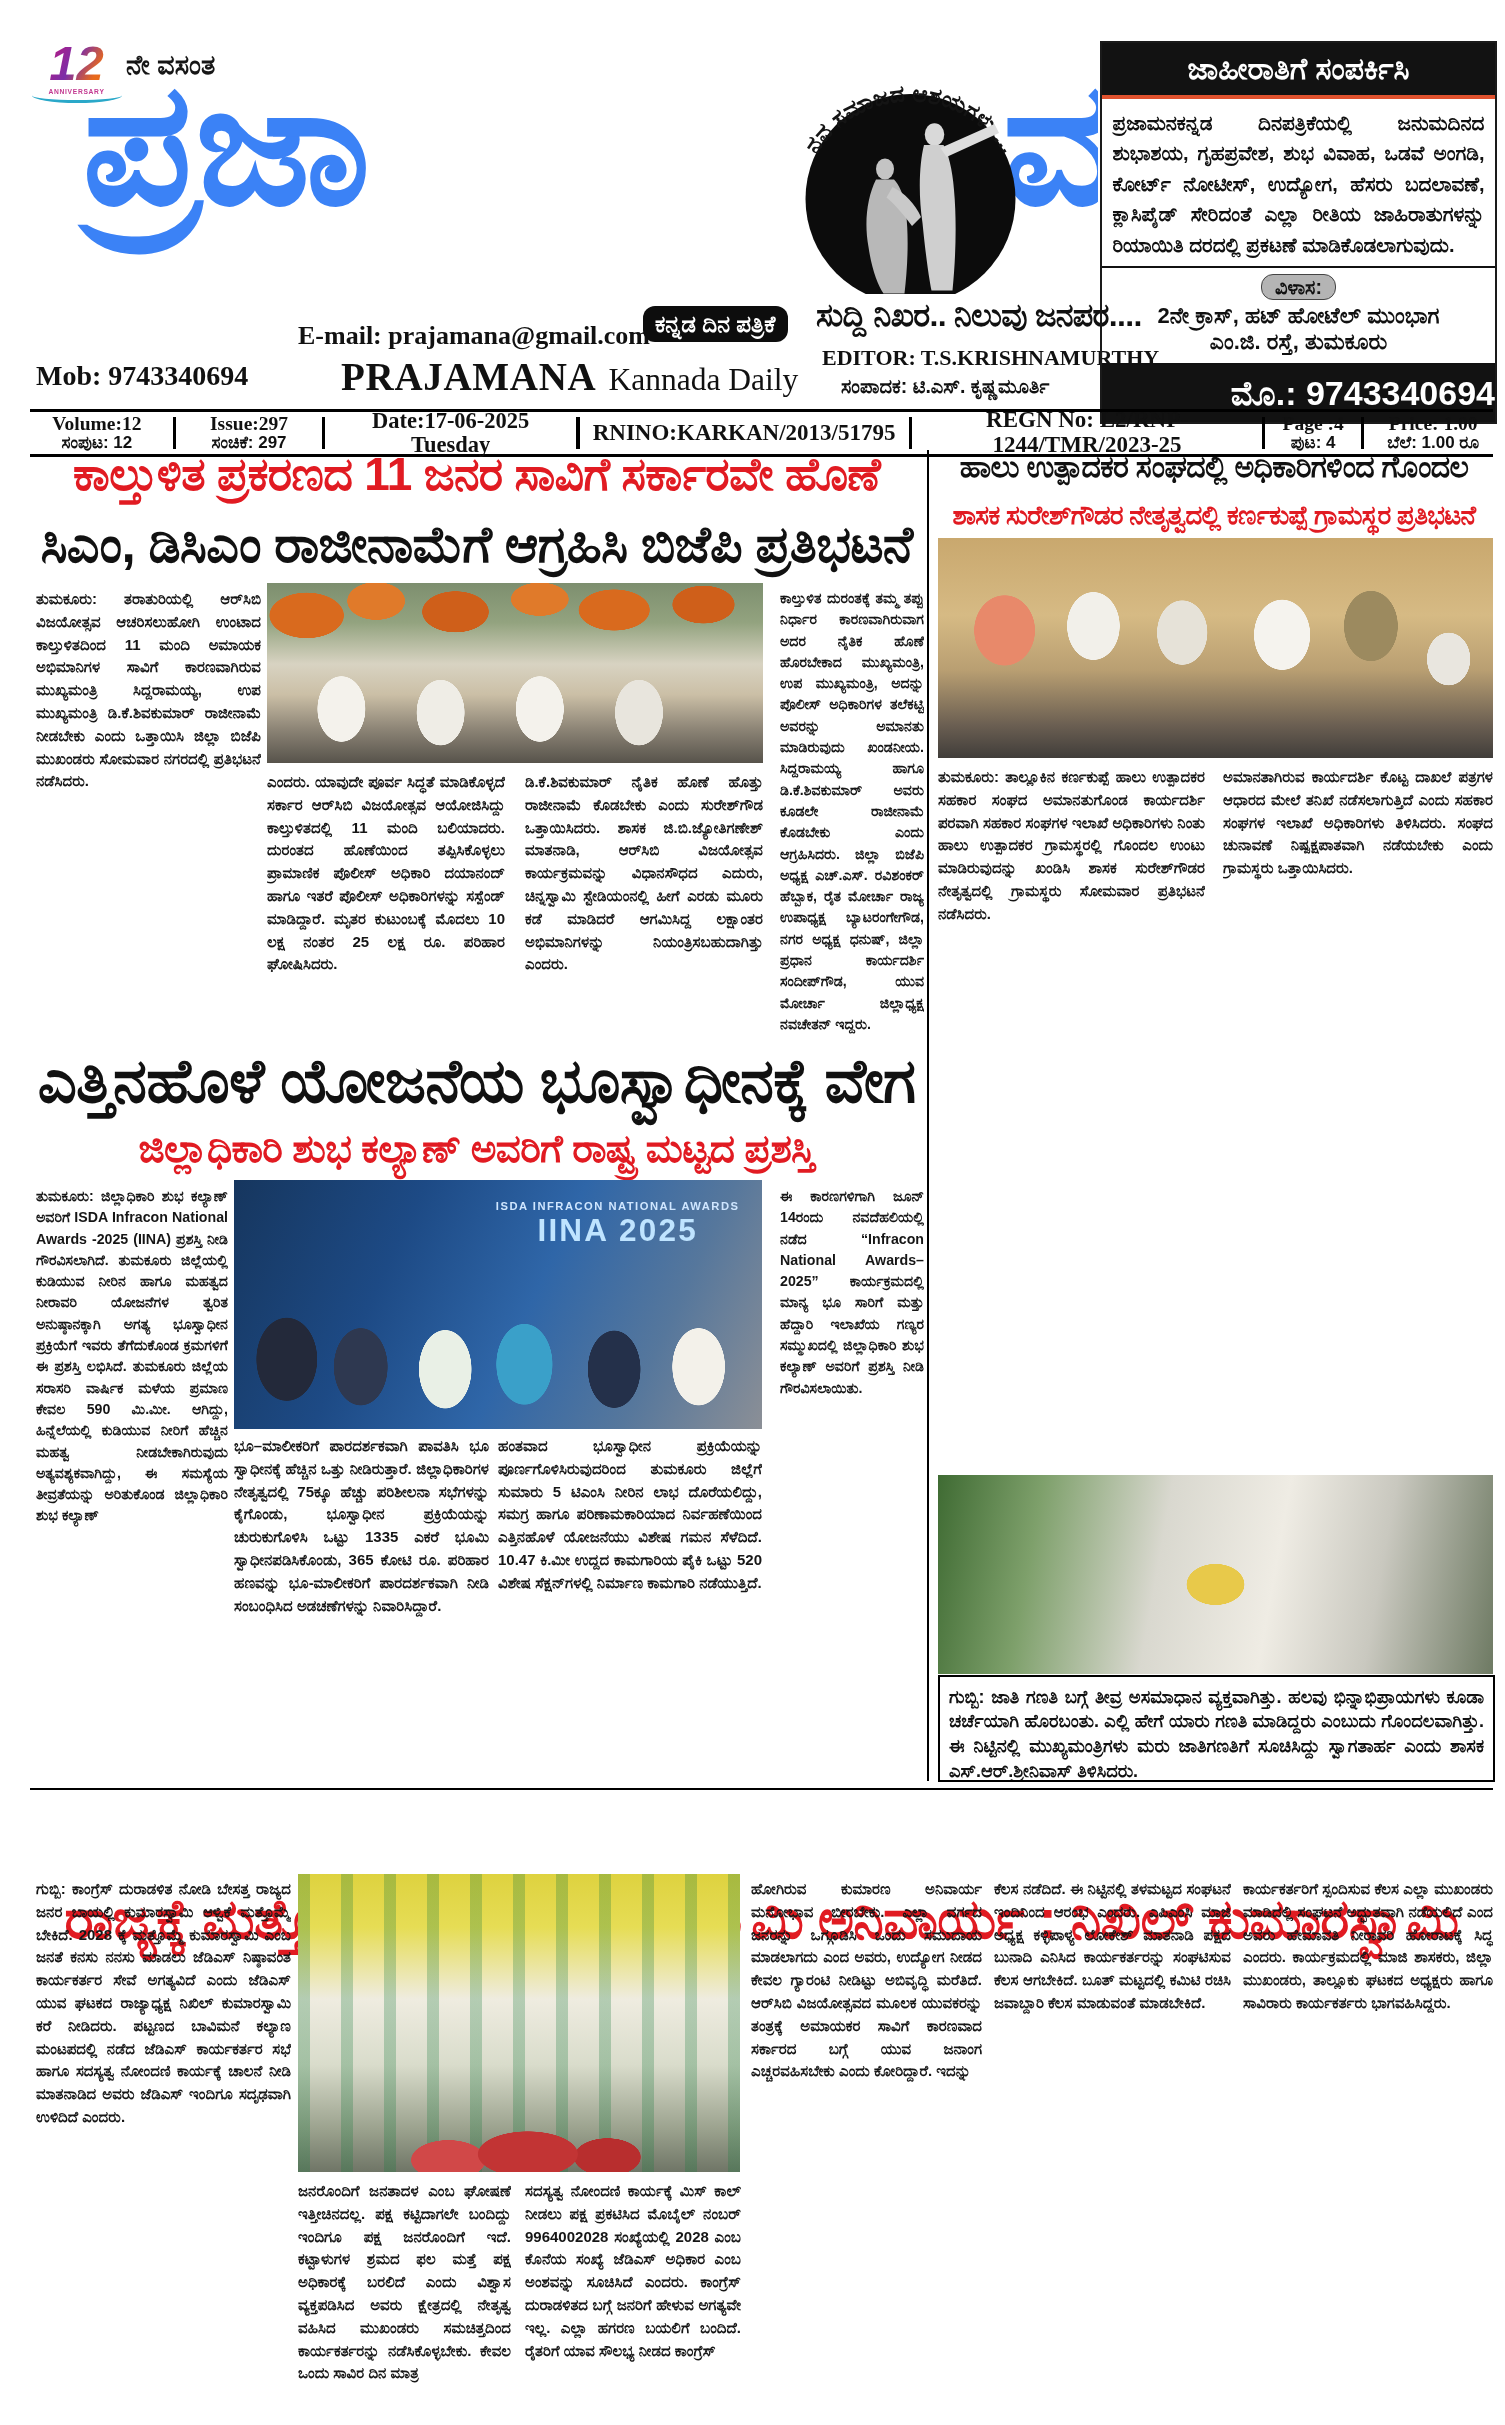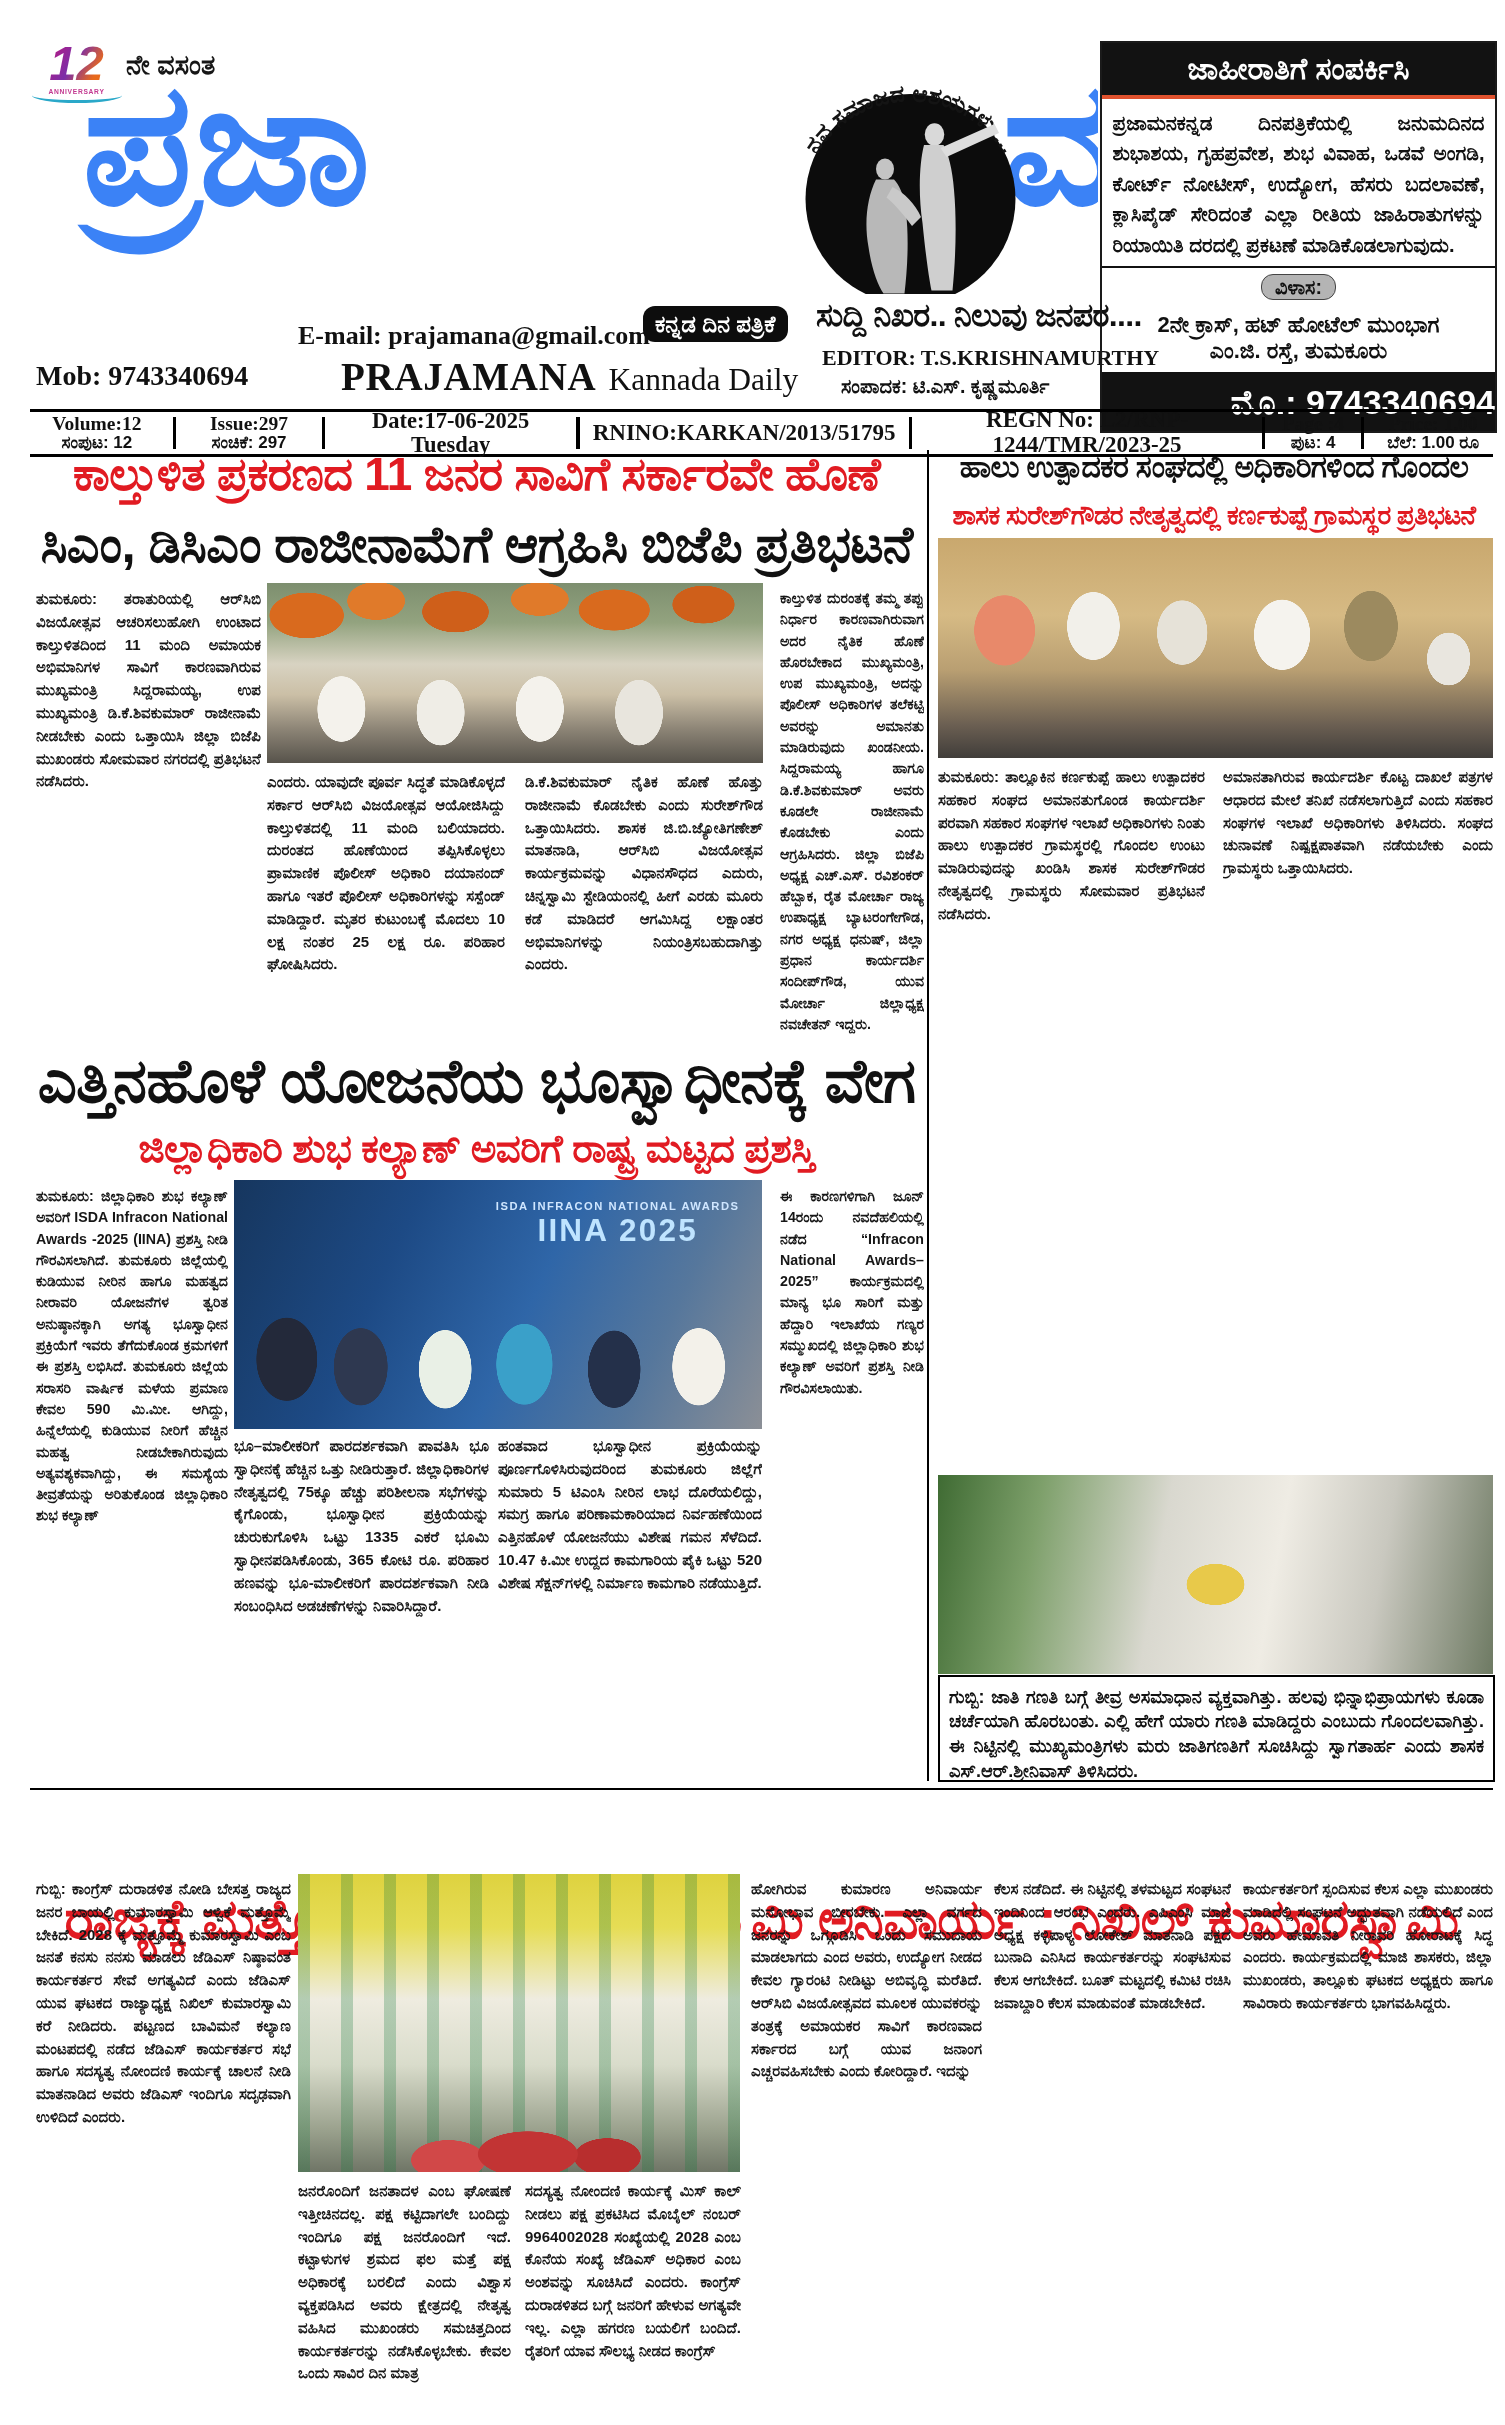--- a/index.html
+++ b/index.html
@@ -137,21 +137,21 @@
 
   <div class="abs b" style="left:816px;top:297px;font-size:32px;letter-spacing:-0.7px;">ಸುದ್ದಿ ನಿಖರ.. ನಿಲುವು ಜನಪರ....</div>
   <div class="abs serif b" style="left:822px;top:345px;font-size:22px;">EDITOR: T.S.KRISHNAMURTHY</div>
   <div class="abs b" style="left:841px;top:375px;font-size:19.5px;">ಸಂಪಾದಕ: ಟಿ.ಎಸ್. ಕೃಷ್ಣಮೂರ್ತಿ</div>
 
   <div class="abs adbox" style="left:1100px;top:41px;width:393px;">
     <div class="ad-title">ಜಾಹೀರಾತಿಗೆ ಸಂಪರ್ಕಿಸಿ</div>
     <div class="ad-body">ಪ್ರಜಾಮನಕನ್ನಡ ದಿನಪತ್ರಿಕೆಯಲ್ಲಿ ಜನುಮದಿನದ ಶುಭಾಶಯ, ಗೃಹಪ್ರವೇಶ, ಶುಭ ವಿವಾಹ, ಒಡವೆ ಅಂಗಡಿ, ಕೋರ್ಟ್ ನೋಟೀಸ್, ಉದ್ಯೋಗ, ಹೆಸರು ಬದಲಾವಣೆ, ಕ್ಲಾಸಿಪೈಡ್ ಸೇರಿದಂತೆ ಎಲ್ಲಾ ರೀತಿಯ ಜಾಹಿರಾತುಗಳನ್ನು ರಿಯಾಯಿತಿ ದರದಲ್ಲಿ ಪ್ರಕಟಣೆ ಮಾಡಿಕೊಡಲಾಗುವುದು.</div>
     <div class="ad-addr">
       <span class="pill">ವಿಳಾಸ:</span>
-      <div class="b" style="font-size:22px;margin-top:12px;">2ನೇ ಕ್ರಾಸ್, ಹಟ್ ಹೋಟೆಲ್ ಮುಂಭಾಗ</div>
+      <div class="b" style="font-size:22px;margin-top:3px;">2ನೇ ಕ್ರಾಸ್, ಹಟ್ ಹೋಟೆಲ್ ಮುಂಭಾಗ</div>
       <div class="b" style="font-size:22px;">ಎಂ.ಜಿ. ರಸ್ತೆ, ತುಮಕೂರು</div>
     </div>
     <div class="ad-phone">ಮೊ.: 9743340694</div>
   </div>
 
   <div class="abs infobar" style="left:30px;top:409px;width:1463px;height:42px;">
     <div class="info-cell" style="width:142px;">
       <div class="info-en">Volume:12</div>
       <div class="info-kn">ಸಂಪುಟ: 12</div>
     </div>

